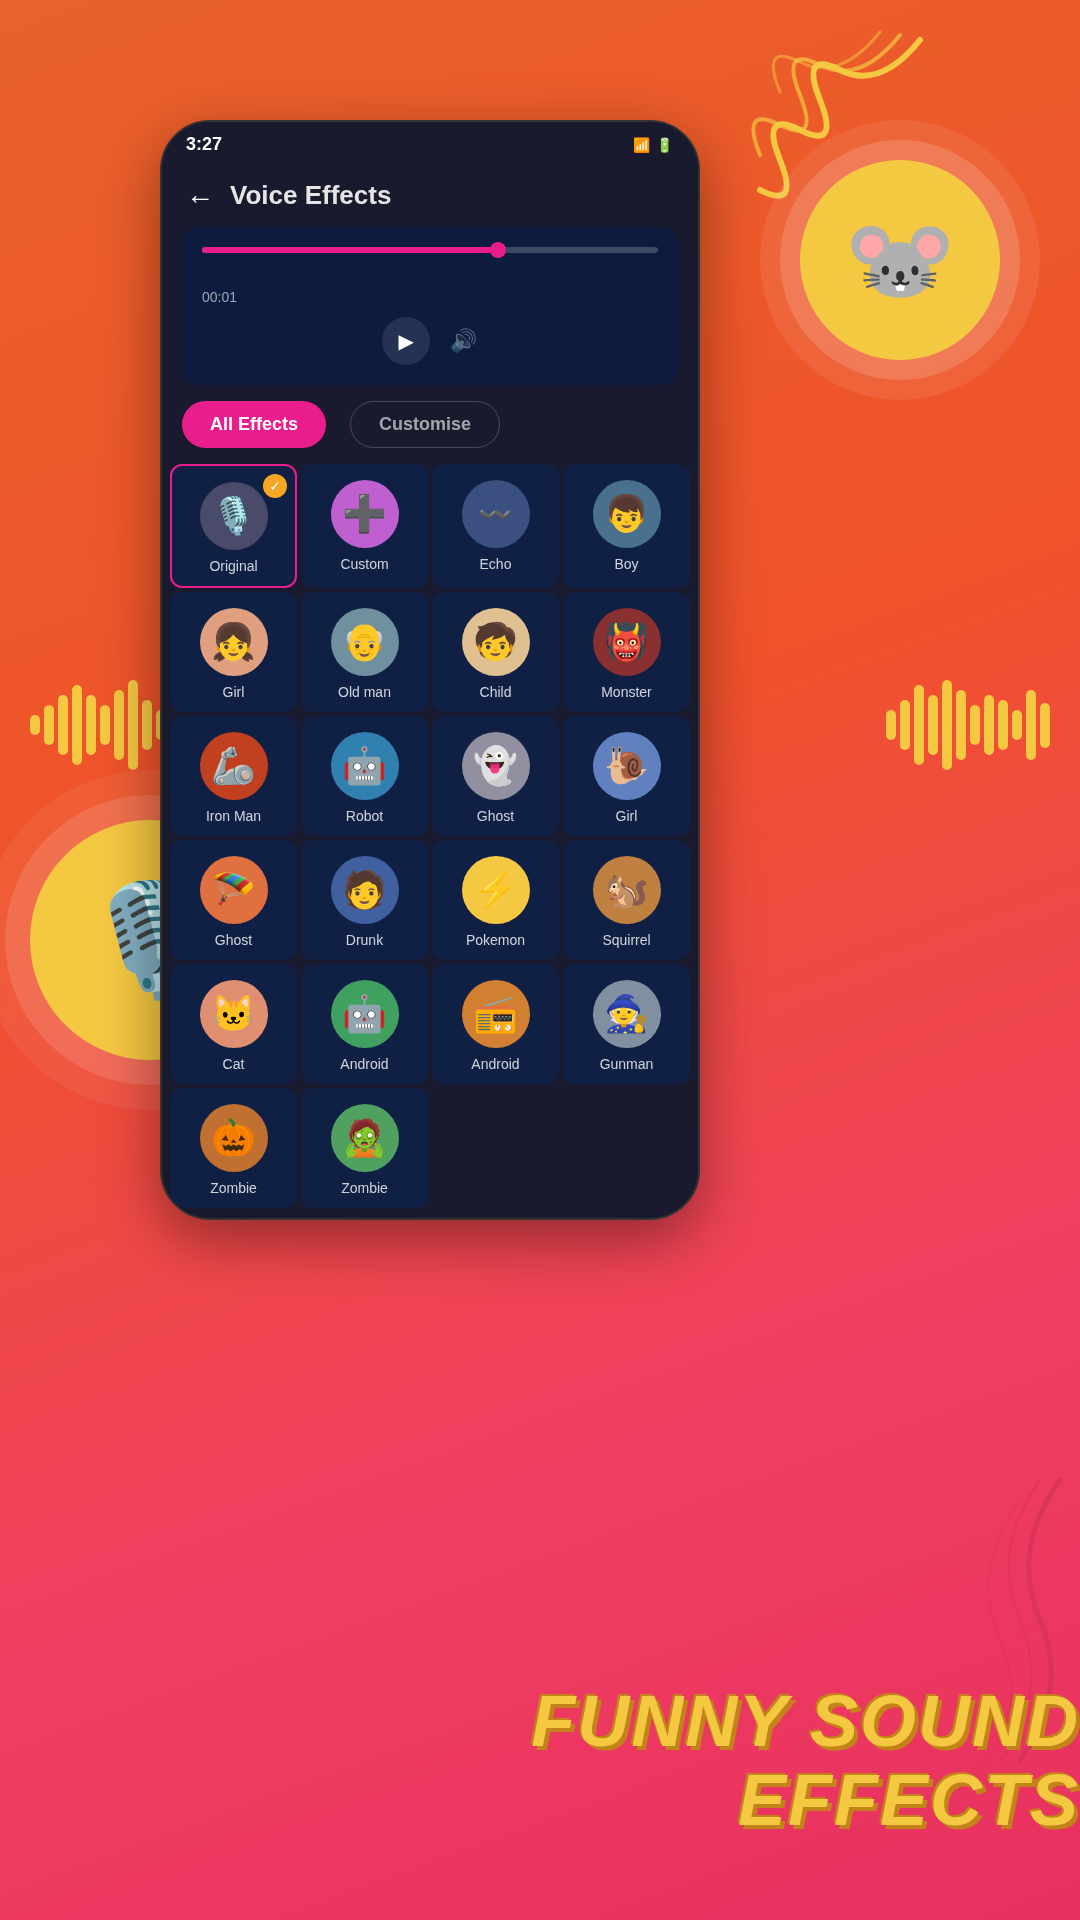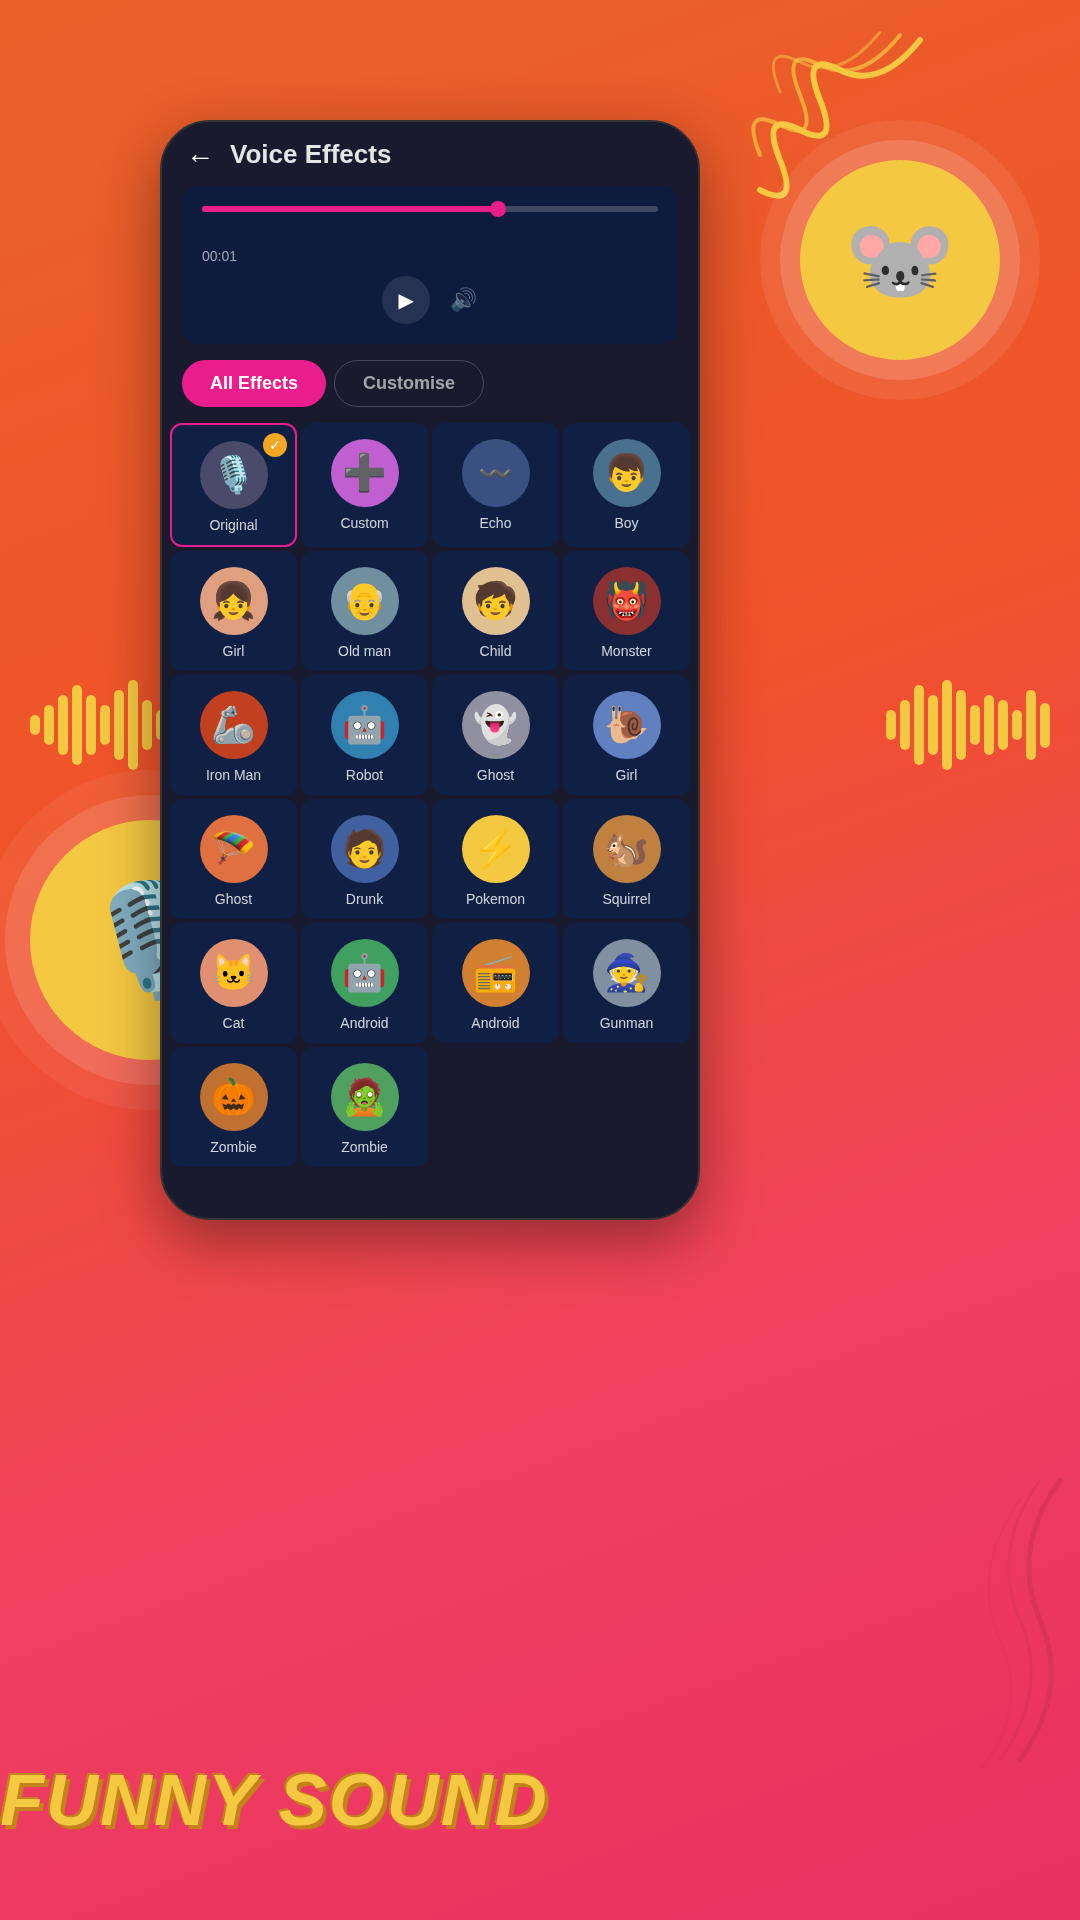--- a/index.html
+++ b/index.html
@@ -198,21 +198,21 @@
     .volume-icon {
       color: rgba(255,255,255,0.5);
       font-size: 22px;
     }
 
     
     .tabs {
       display: flex;
       padding: 0 20px;
       margin-bottom: 16px;
-      gap: 8px;
+      gap: 24px;
     }
     .tab-btn {
       padding: 12px 28px;
       border-radius: 30px;
       font-size: 18px;
       font-weight: bold;
       cursor: pointer;
       border: none;
     }
     .tab-btn.active {
@@ -275,22 +275,23 @@
       color: white;
       font-size: 14px;
     }
 
     
     .bottom-title {
       position: absolute;
       bottom: 80px;
       left: 0;
       right: 0;
-      text-align: left;
+      text-align: right;
       z-index: 5;
+      padding-left: 43px;
     }
     .bottom-title-text {
       font-size: 72px;
       font-weight: 900;
       color: #f5c842;
       text-shadow: 4px 4px 0px #c4831a, -2px -2px 0px #c4831a;
       letter-spacing: 2px;
       line-height: 1.1;
       font-style: italic;
     }
@@ -351,20 +352,28 @@
 
   <div style="position:absolute;width:180px;height:180px;border-radius:50%;background:#f5c842;display:flex;align-items:center;justify-content:center;font-size:90px;">🐭</div>
 </div>
 
 <div class="mic-circle">
   <div style="position:absolute;width:210px;height:210px;border-radius:50%;background:#f5c842;display:flex;align-items:center;justify-content:center;font-size:110px;">🎙️</div>
 </div>
 
 <div class="phone-frame">
 
+  <div class="status-bar">
+    <span class="status-time">3:27</span>
+    <div class="notch"></div>
+    <div class="status-icons">
+      <span>📶</span>
+      <span>🔋</span>
+    </div>
+  </div>
 
   <div class="header">
     <span class="back-arrow">←</span>
     <span class="header-title">Voice Effects</span>
   </div>
 
   <div class="audio-player">
     <div class="progress-bar-container">
       <div class="progress-bar-fill"></div>
       <div class="progress-thumb"></div>
@@ -494,13 +503,14 @@
     <div class="effect-item">
       <div class="effect-icon" style="background:#50a060;">🧟</div>
       <span class="effect-label">Zombie</span>
     </div>
 
   </div>
 </div>
 
 <div class="bottom-title">
   <div class="bottom-title-text">FUNNY SOUND</div>
+  <div class="bottom-title-text">EFFECTS</div>
 </div>
 
 </body></html>

